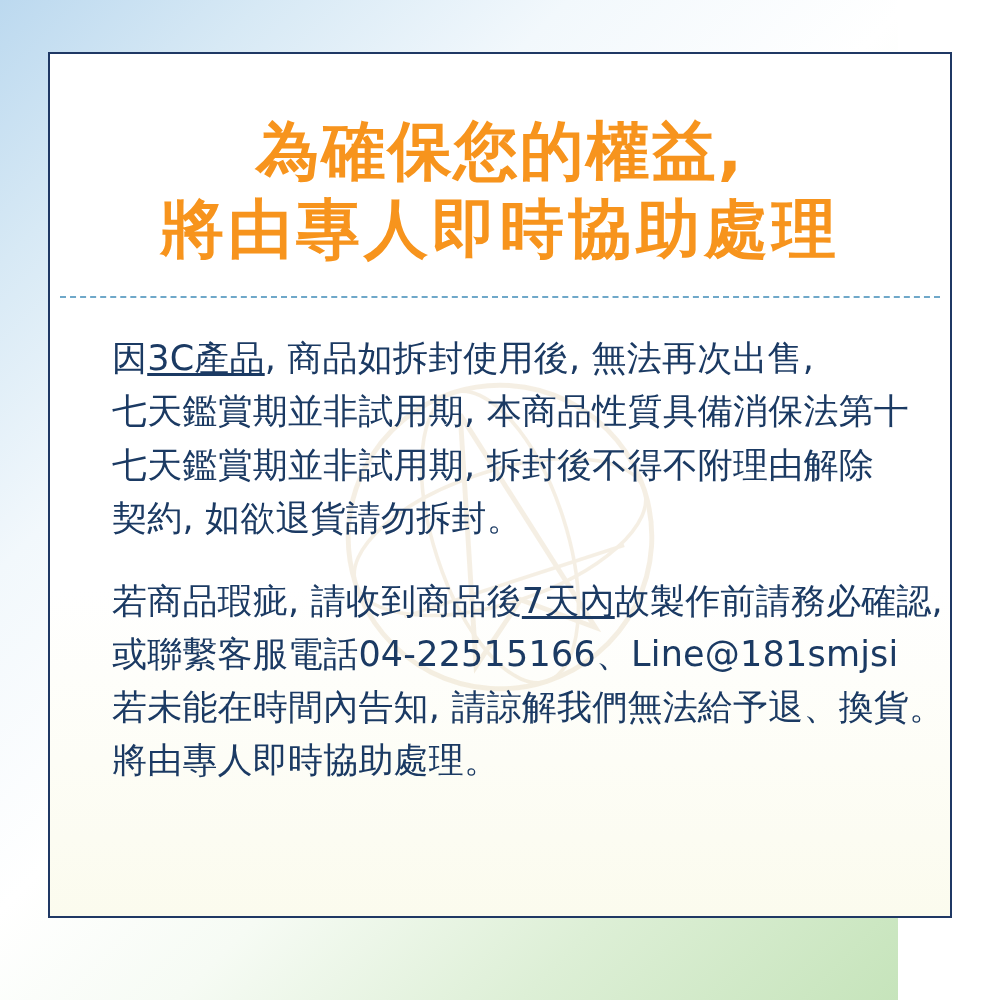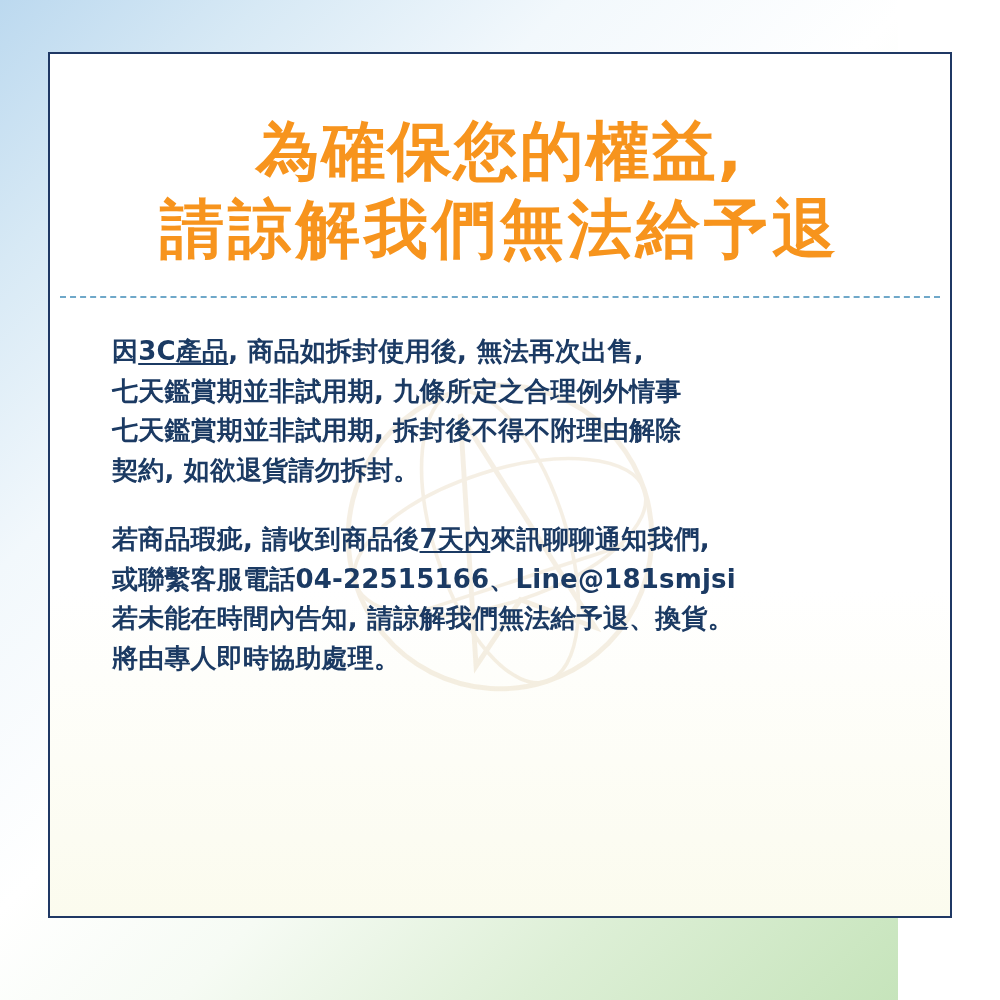--- a/index.html
+++ b/index.html
@@ -81,23 +81,23 @@
     border: 0;
     border-top: 2px dashed #6fa8c9;
     height: 0;
   }
 
   .body-text {
     position: relative;
     z-index: 2;
     padding: 34px 26px 0 62px;
     color: #1b3a63;
-    font-size: 26px;
+    font-size: 35px;
     line-height: 1.52;
-    font-weight: bold;
+    font-weight: normal;
     font-family: "DejaVu Sans", "Liberation Sans", sans-serif;
     letter-spacing: 0.2px;
   }
   .para { margin: 0 0 30px 0; }
   .para:last-child { margin-bottom: 0; }
   .para .ln { display: block; white-space: nowrap; }
   .u { text-decoration: underline; text-underline-offset: 3px; }
 </style>
 </head>
 <body>
@@ -110,37 +110,37 @@
         <circle cx="100" cy="100" r="92" fill="none" stroke="#b98a3a" stroke-width="3"></circle>
         <ellipse cx="100" cy="100" rx="92" ry="40" fill="none" stroke="#b98a3a" stroke-width="2.2"></ellipse>
         <ellipse cx="100" cy="100" rx="40" ry="92" fill="none" stroke="#b98a3a" stroke-width="2.2"></ellipse>
         <path d="M100 22 L62 170 L100 140 L138 170 Z" fill="none" stroke="#b98a3a" stroke-width="3"></path>
         <path d="M30 128 L170 128" stroke="#b98a3a" stroke-width="2.2"></path>
       </svg>
     </div>
 
     <h1 class="headline">
       <span class="line line1">為確保您的權益,</span>
-      <span class="line line2">請諒解我們無法給予退</span>
+      <span class="line line2">將由專人即時協助處理</span>
     </h1>
 
     <hr class="divider">
 
     <div class="body-text">
 
       <p class="para">
         <span class="ln"><span>因</span><span class="u">3C產品</span><span>, 商品如拆封使用後, 無法再次出售,</span></span>
-        <span class="ln">七天鑑賞期並非試用期, 九條所定之合理例外情事</span>
+        <span class="ln">七天鑑賞期並非試用期, 本商品性質具備消保法第十</span>
         <span class="ln">七天鑑賞期並非試用期, 拆封後不得不附理由解除</span>
         <span class="ln">契約, 如欲退貨請勿拆封。</span>
       </p>
 
 
       <p class="para">
-        <span class="ln"><span>若商品瑕疵, 請收到商品後</span><span class="u">7天內</span><span>來訊聊聊通知我們,</span></span>
+        <span class="ln"><span>若商品瑕疵, 請收到商品後</span><span class="u">7天內</span><span>故製作前請務必確認,</span></span>
         <span class="ln">或聯繫客服電話04-22515166、Line@181smjsi</span>
         <span class="ln">若未能在時間內告知, 請諒解我們無法給予退、換貨。</span>
         <span class="ln">將由專人即時協助處理。</span>
       </p>
 
     </div>
   </div>
 </div>
 
 </body></html>

